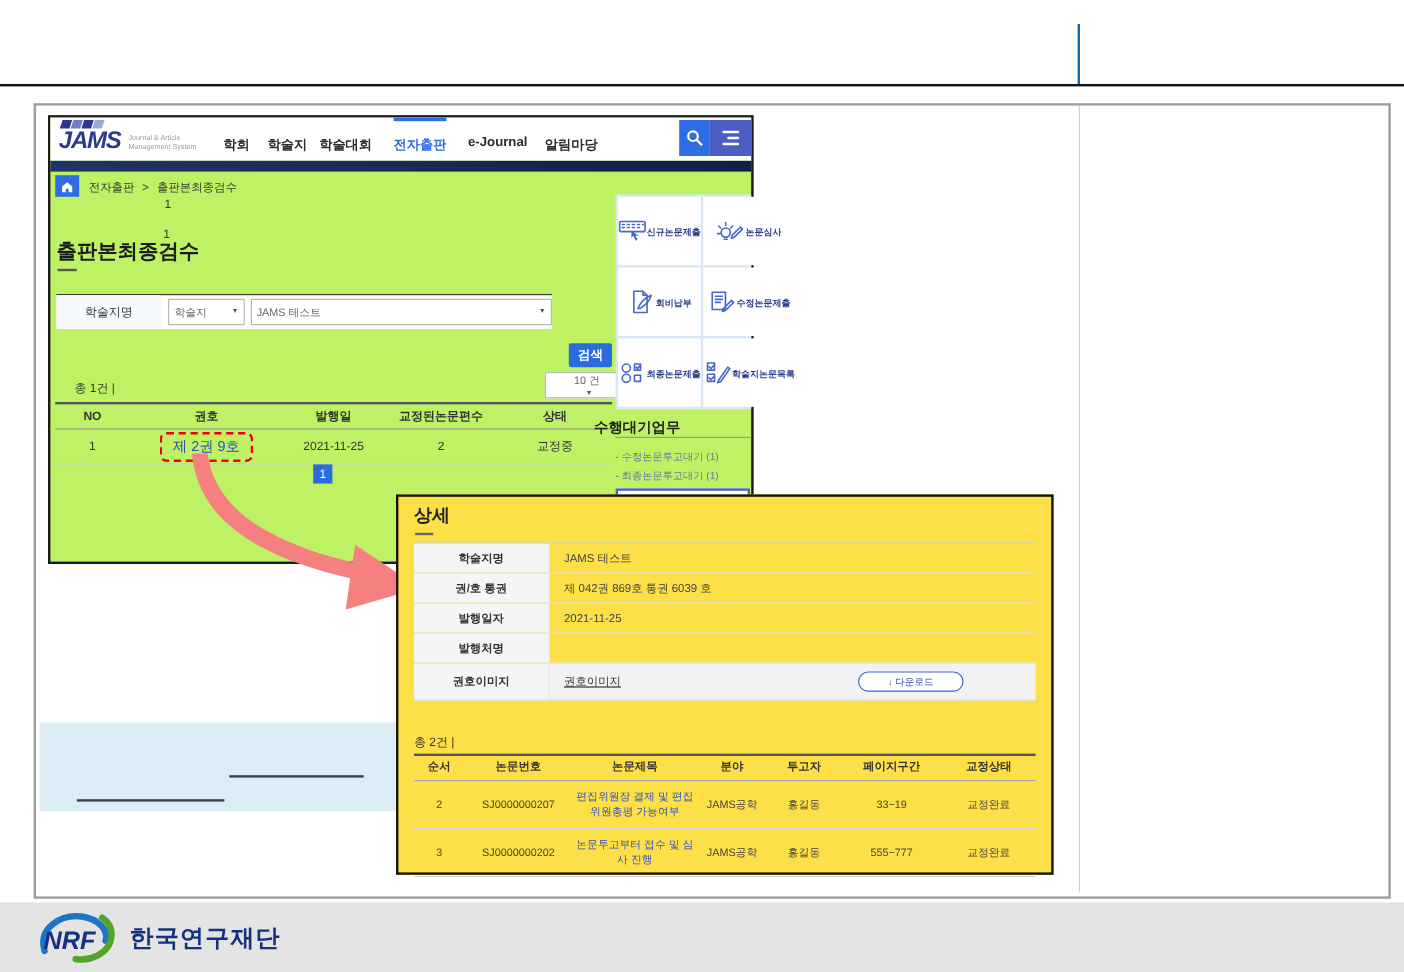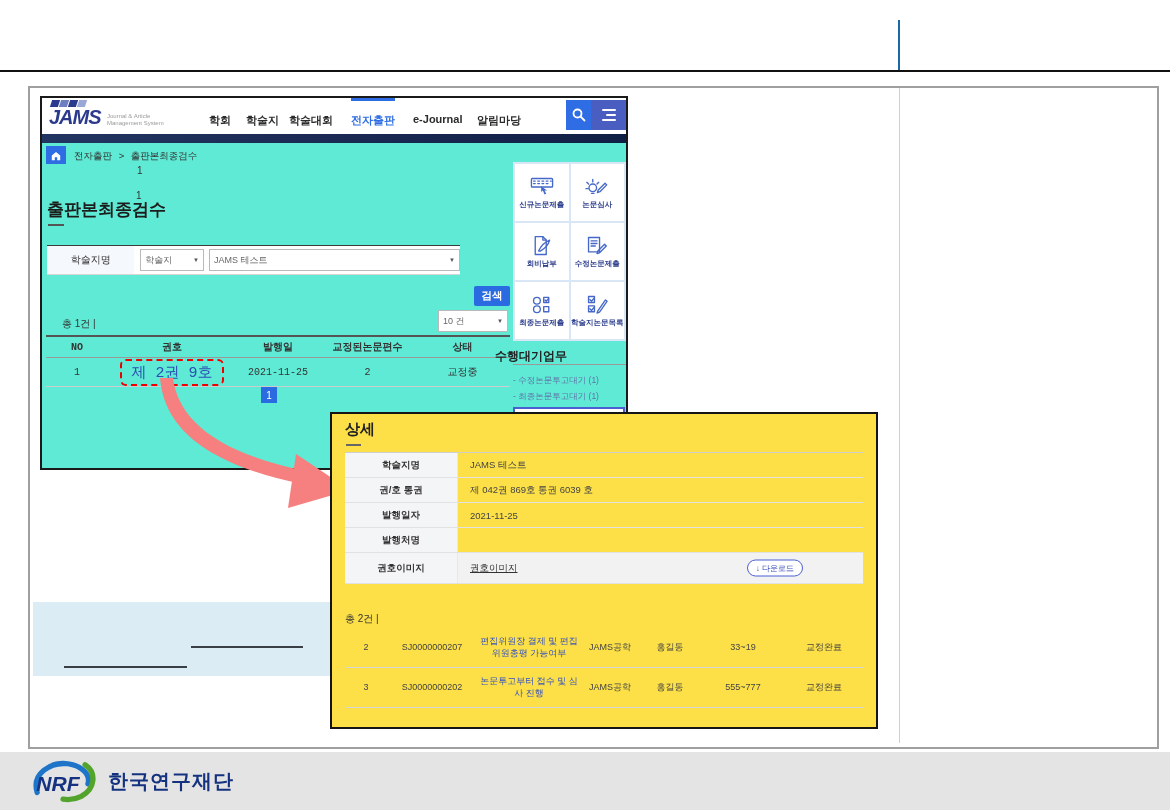--- a/index.html
+++ b/index.html
@@ -7,30 +7,30 @@
        font-family:"Liberation Sans",sans-serif;overflow:hidden;}
   .abs{position:absolute;}
 
   
   #top-blue-line{left:898px;top:20px;width:2px;height:50px;background:#1a68a6;}
   #top-rule{left:0;top:70px;width:1170px;height:2px;background:#111;}
   #outer-box{left:28px;top:86px;width:1127px;height:659px;border:2px solid #9f9f9f;background:#fff;}
   #col-divider{left:899px;top:88px;width:1px;height:655px;background:#cfcfcf;}
 
   
-  #shot{left:40px;top:96px;width:584px;height:370px;border:2px solid #1a1a1a;background:#5eead4;z-index:2;}
+  #shot{left:40px;top:96px;width:584px;height:370px;border:2px solid #1a1a1a;background:#bef264;z-index:2;}
   #shot .hdr{left:0;top:0;width:100%;height:36px;background:#fff;}
   #logo{left:7px;top:2px;width:120px;height:32px;}
   #logo .diamonds{position:absolute;left:2px;top:0;display:flex;gap:1px;}
   #logo .diamonds i{display:block;width:8px;height:7px;transform:skewX(-18deg);}
   #logo .d1{background:#2b3a8c}.d2{background:#6d7fc0}.d3{background:#2b3a8c}.d4{background:#9aa8d6}
   #logo .word{position:absolute;left:0;top:6px;font-size:20px;font-weight:bold;color:#2b3a8c;letter-spacing:-1px;font-style:italic;}
   #logo .tag{position:absolute;left:58px;top:13px;font-size:6px;line-height:7px;color:#9a9a9a;width:70px;}
   .nav-item{position:absolute;top:0;height:33px;padding-top:12px;border-top:3px solid transparent;
-            font-size:11px;font-weight:bold;color:#2b2b2b;cursor:pointer;margin-left:23px;}
+            font-size:11px;font-weight:bold;color:#2b2b2b;cursor:pointer;}
   .nav-item.active{color:#2e6de4;border-top-color:#2e6de4;}
   #nav1{left:144px}#nav2{left:181px}#nav3{left:224px}#nav4{left:286px}#nav5{left:348px}#nav6{left:412px}
   #search-sq{left:524px;top:2px;width:25px;height:30px;background:#2e6de4;display:flex;align-items:center;justify-content:center;}
   #menu-sq{left:549px;top:2px;width:35px;height:30px;background:#4a5ec2;display:flex;flex-direction:column;gap:3px;align-items:center;justify-content:center;}
   #menu-sq b{display:block;height:2px;background:#fff;border-radius:1px;}
   #menu-sq .b1{width:14px}.b2{width:10px;align-self:flex-end;margin-right:10px}.b3{width:14px}
   #navy-strip{left:0;top:36px;width:100%;height:9px;background:linear-gradient(90deg,#223461,#121f45);}
   #crumb-home{left:4px;top:48px;width:20px;height:18px;background:#2e6de4;display:flex;align-items:center;justify-content:center;}
   #crumb-text{left:32px;top:52px;font-size:9.5px;color:#333;}
   #crumb-text span{margin-right:4px;}
@@ -44,36 +44,36 @@
   #form-row .lbl{width:88px;height:100%;background:#f5f8fc;display:flex;align-items:center;justify-content:center;
                  font-size:10px;color:#333;}
   .sel{height:20px;border:1px solid #b9b9b9;background:#fff;display:flex;align-items:center;
        font-size:9px;color:#666;padding:0 4px;justify-content:space-between;cursor:pointer;}
   #sel-type{width:54px;margin-left:6px;}
   #sel-journal{width:243px;margin-left:5px;}
   .caret{font-size:6px;color:#555;margin-left:4px;}
   #search-btn{left:432px;top:188px;width:36px;height:20px;background:#2b6be2;color:#fff;font-size:10.5px;font-weight:bold;
               display:flex;align-items:center;justify-content:center;border-radius:2px;cursor:pointer;}
   #total1{left:4px;top:219px;font-size:10px;color:#333;margin-left:16px;}
-  #pagesize{left:396px;top:212px;width:60px;height:20px;}
+  #pagesize{left:412px;top:212px;width:60px;height:20px;flex-direction:column;}
   #list-table{left:4px;top:237px;width:464px;font-size:10px;color:#333;}
   .trow{display:flex;align-items:center;}
   #list-table .thead{height:20px;border-top:2px solid #555;border-bottom:1px solid #999;font-weight:bold;}
   #list-table .tdata{height:28px;border-bottom:1px solid #ccc;}
-  #list-table .cell{text-align:center;font-family:Liberation Mono, monospace;}
+  #list-table .cell{text-align:center;}
   .c0{width:62px}.c1{width:128px}.c2{width:84px}.c3{width:95px}.c4{width:95px}
-  #issue-link{display:inline-block;color:#2d4fb3;font-size:15px;padding:2px 9px;border:2px dashed #ee0000;
+  #issue-link{display:inline-block;color:#2d4fb3;font-size:12px;padding:2px 9px;border:2px dashed #ee0000;
               border-radius:6px;cursor:pointer;}
   #pg1{left:219px;top:289px;width:16px;height:16px;background:#2b6be2;color:#fff;font-size:10px;
        display:flex;align-items:center;justify-content:center;cursor:pointer;}
 
   
   #quick{left:471px;top:64px;width:113px;height:179px;background:#d9e6f6;display:grid;
          grid-template-columns:1fr 1fr;gap:2px;padding:2px;box-sizing:border-box;}
-  .tile{background:#fff;display:flex;flex-direction:column;align-items:center;justify-content:center;cursor:pointer;}
+  .tile{background:#fff;display:flex;flex-direction:row;align-items:center;justify-content:center;cursor:pointer;}
   .tile svg{width:24px;height:22px;}
   .tile .tl{font-size:7.5px;font-weight:bold;color:#2c3e8c;margin-top:2px;white-space:nowrap;}
   #tasks-title{left:453px;top:250px;font-size:12px;font-weight:bold;color:#222;}
   #tasks-hr{left:471px;top:266px;width:113px;height:1px;background:#999;}
   .task{left:471px;font-size:8.5px;color:#5f74a8;cursor:pointer;}
   #task1{top:277px}#task2{top:293px}
   #task-box{left:471px;top:309px;width:108px;height:22px;border:2px solid #4a5fd0;background:#fff;}
 
   
   #arrow{left:130px;top:370px;width:230px;height:155px;z-index:4;pointer-events:none;}
@@ -90,21 +90,21 @@
   #p-title-ul{left:14px;top:30px;width:15px;height:2px;background:#666;}
   #p-table{left:13px;top:38px;width:518px;border-top:1px solid #cfcfcf;font-size:9.5px;color:#444;}
   #p-table .prow{display:flex;border-bottom:1px solid #e2e2e2;height:24px;align-items:stretch;}
   #p-table .prow.tall{height:30px;}
   #p-table .plbl{width:112px;background:#f4f5f7;display:flex;align-items:center;justify-content:center;
                  font-weight:bold;color:#333;border-right:1px solid #e8e8e8;}
   #p-table .pval{flex:1;display:flex;align-items:center;padding-left:12px;position:relative;}
   #p-table .prow.tall .pval{background:#f2f2f2;}
   #img-link{text-decoration:underline;color:#333;cursor:pointer;}
   #dl-btn{position:absolute;right:60px;top:50%;transform:translateY(-50%);border:1px solid #4a5fd0;color:#3549b8;
-          border-radius:9px;font-size:8px;padding:2px 8px;background:#fff;cursor:pointer;white-space:nowrap;}
+          border-radius:9px;font-size:8px;padding:2px 24px;background:#fff;cursor:pointer;white-space:nowrap;}
   #p-total{left:13px;top:198px;font-size:10px;color:#333;}
   #p-articles{left:13px;top:214px;width:518px;font-size:9px;color:#444;}
   #p-articles .thead{height:20px;border-top:2px solid #555;border-bottom:1px solid #aaa;font-weight:bold;font-size:9.5px;color:#333;}
   #p-articles .tdata{height:39px;border-bottom:1px solid #d8d8d8;}
   #p-articles .cell{text-align:center;line-height:1.3;}
   .pc0{width:42px}.pc1{width:90px}.pc2{width:104px}.pc3{width:58px}.pc4{width:62px}.pc5{width:84px}.pc6{width:78px}
   .art-link{color:#3350c0;cursor:pointer;padding:0 3px;display:inline-block;}
 
   
   #footer{left:0;top:752px;width:1170px;height:58px;background:#e4e4e4;display:flex;align-items:center;}
@@ -305,20 +305,29 @@
       <div class="pval">
         <span id="img-link">권호이미지</span>
         <span id="dl-btn">↓ 다운로드</span>
       </div>
     </div>
   </div>
 
   <div class="abs" id="p-total">총 2건 |</div>
 
   <div class="abs" id="p-articles">
+    <div class="trow thead">
+      <div class="cell pc0">순서</div>
+      <div class="cell pc1">논문번호</div>
+      <div class="cell pc2">논문제목</div>
+      <div class="cell pc3">분야</div>
+      <div class="cell pc4">투고자</div>
+      <div class="cell pc5">페이지구간</div>
+      <div class="cell pc6">교정상태</div>
+    </div>
     <div class="trow tdata">
       <div class="cell pc0">2</div>
       <div class="cell pc1">SJ0000000207</div>
       <div class="cell pc2"><span class="art-link">편집위원장 결제 및 편집위원총평 가능여부</span></div>
       <div class="cell pc3">JAMS공학</div>
       <div class="cell pc4">홍길동</div>
       <div class="cell pc5">33~19</div>
       <div class="cell pc6">교정완료</div>
     </div>
     <div class="trow tdata">

